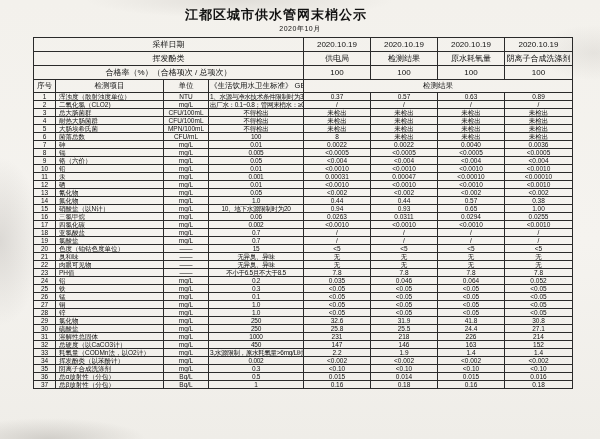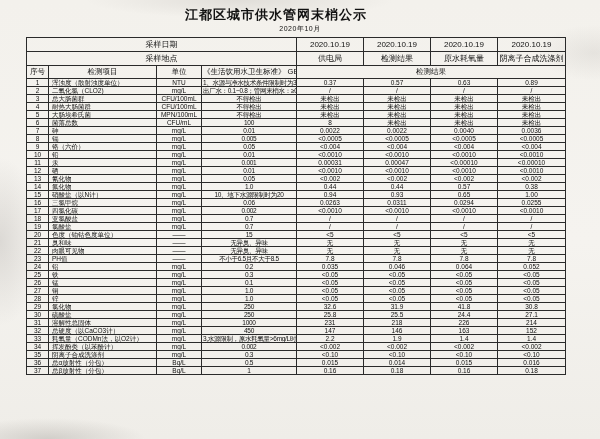--- a/index.html
+++ b/index.html
@@ -23,21 +23,21 @@
   }
   .title{
     position:absolute;top:6px;left:0;width:552px;
     text-align:center;font-size:13px;font-weight:bold;letter-spacing:1px;
   }
   .subtitle{
     position:absolute;top:24px;left:0;width:600px;
     text-align:center;font-size:7px;letter-spacing:.5px;
   }
   table{
-    position:absolute;top:37px;left:26px;
+    position:absolute;top:37px;left:33px;
     width:539px;
     border-collapse:collapse;
     table-layout:fixed;
     background:transparent;
   }
   td,th{
     border:1px solid #2a2a2a;
     padding:0 1px;
     text-align:center;
     vertical-align:middle;
@@ -72,25 +72,32 @@
   </colgroup>
   <tbody>
       <tr class="info-row">
         <td colspan="4">采样日期</td>
         <td>2020.10.19</td>
         <td>2020.10.19</td>
         <td>2020.10.19</td>
         <td>2020.10.19</td>
       </tr>
       <tr class="info-row">
-        <td colspan="4">采样地点</td>
+        <td colspan="4">挥发酚类</td>
         <td>供电局</td>
         <td>检测结果</td>
         <td>原水耗氧量</td>
         <td>阴离子合成洗涤剂</td>
+      </tr>
+      <tr class="info-row">
+        <td colspan="4">合格率（%）（合格项次 / 总项次）</td>
+        <td>100</td>
+        <td>100</td>
+        <td>100</td>
+        <td>100</td>
       </tr>
     </tbody>
   <tbody>
     <tr class="col-head">
       <th>序号</th>
       <th>检测项目</th>
       <th>单位</th>
       <th class="std">《生活饮用水卫生标准》 GB5749</th>
       <th colspan="4">检测结果</th>
     </tr>

